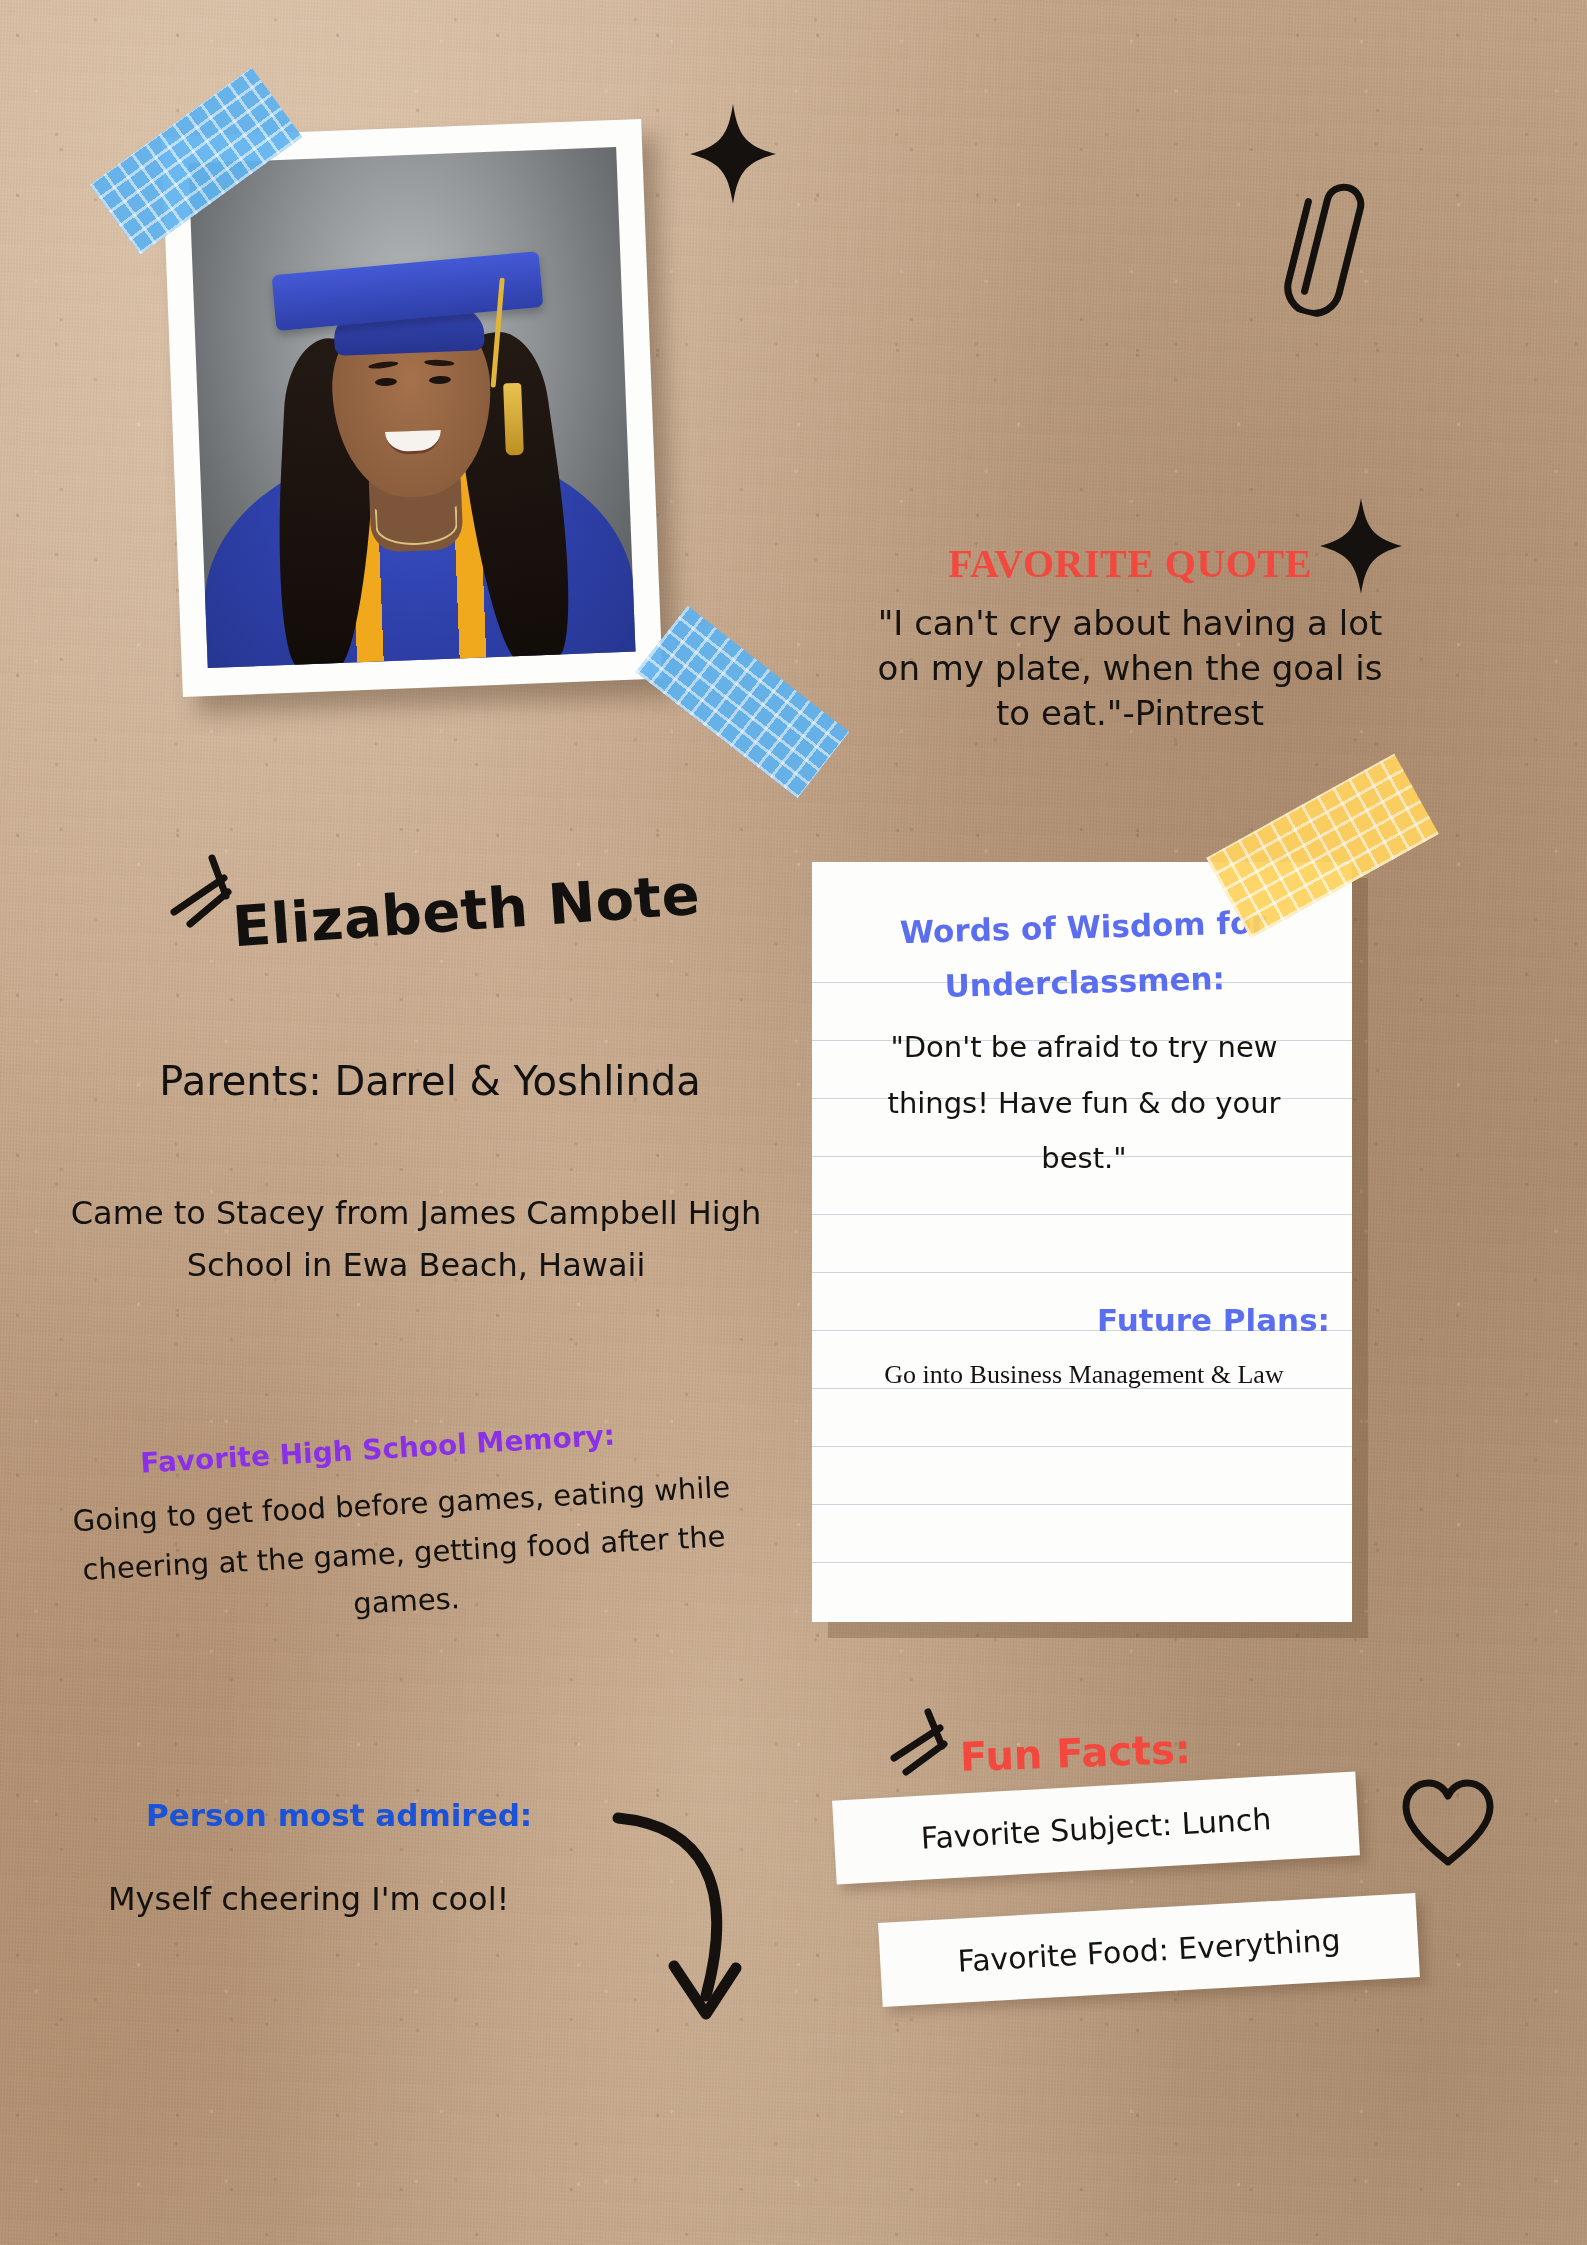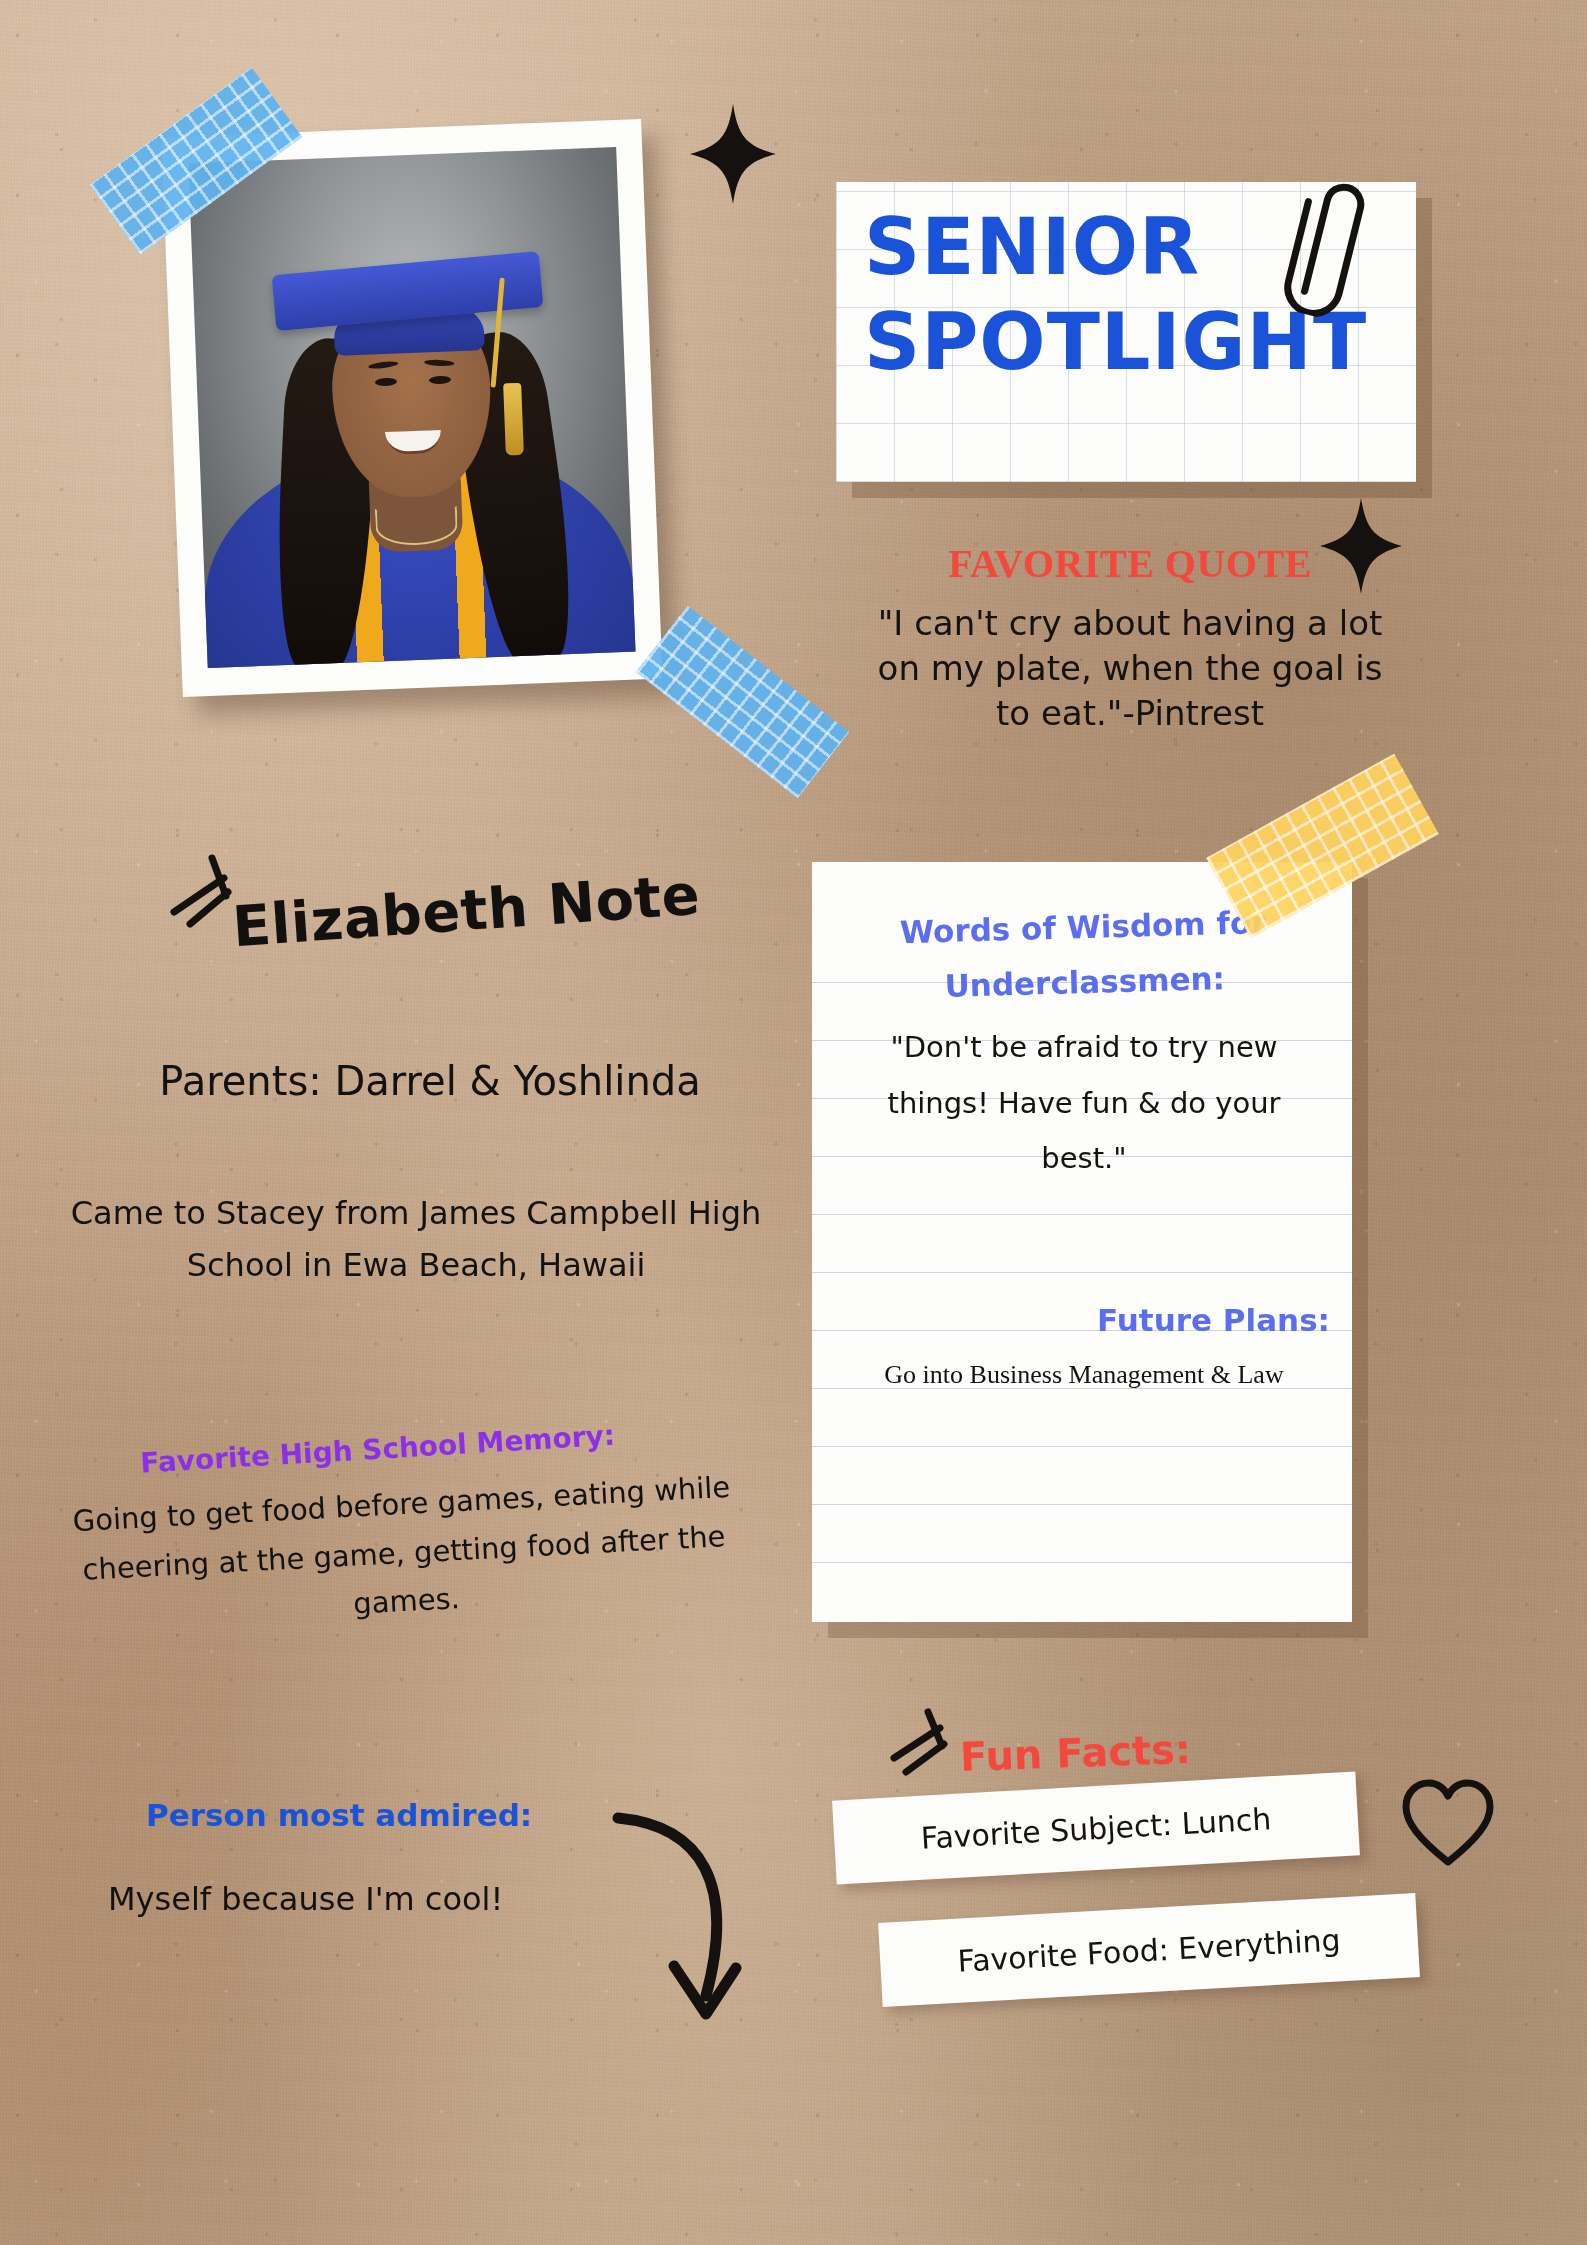--- a/index.html
+++ b/index.html
@@ -447,26 +447,20 @@
       <div class="cap-crown"></div>
       <div class="cap-board"></div>
       <div class="tassel-cord"></div>
       <div class="tassel-end"></div>
     </div>
   </div>
 
   <div class="layer washi" id="washi-top-left"></div>
   <div class="layer washi" id="washi-bottom-right"></div>
 
-  <div class="layer" id="title-card">
-    <div id="title-text">
-      <span class="ln">SENIOR</span>
-      <span class="ln">SPOTLIGHT</span>
-    </div>
-  </div>
 
   <div class="layer" id="paperclip">
     <svg viewBox="0 0 70 150" width="70" height="150" fill="none" stroke="#14110f" stroke-width="7" stroke-linecap="round">
       <path d="M22 128 V34 a17 17 0 0 1 34 0 V122 a26 26 0 0 1 -52 0 V40"></path>
     </svg>
   </div>
 
   <div class="layer sparkle" id="sparkle-1">
     <svg viewBox="0 0 86 100" width="86" height="100">
       <path d="M43 0 C48 32 56 42 86 50 C56 58 48 68 43 100 C38 68 30 58 0 50 C30 42 38 32 43 0 Z" fill="#14110f"></path>
@@ -492,21 +486,21 @@
   </div>
   <div class="layer" id="student-name">Elizabeth Note</div>
 
   <div class="layer" id="parents-line">Parents: Darrel &amp; Yoshlinda</div>
   <div class="layer" id="origin-line">Came to Stacey from James Campbell High School in Ewa Beach, Hawaii</div>
 
   <div class="layer" id="memory-heading">Favorite High School Memory:</div>
   <div class="layer" id="memory-text">Going to get food before games, eating while cheering at the game, getting food after the games.</div>
 
   <div class="layer" id="admired-heading">Person most admired:</div>
-  <div class="layer" id="admired-text">Myself  because I'm cool!</div>
+  <div class="layer" id="admired-text">Myself  cheering I'm cool!</div>
 
   <div class="layer" id="curved-arrow">
     <svg viewBox="0 0 150 250" width="150" height="250" fill="none" stroke="#14110f" stroke-width="11" stroke-linecap="round">
       <path d="M8 18 C92 26 126 84 96 196"></path>
       <path d="M64 166 L96 214 L126 168" stroke-linejoin="round"></path>
     </svg>
   </div>
 
   <div class="layer washi" id="washi-yellow"></div>
   <div class="layer" id="notepaper">

